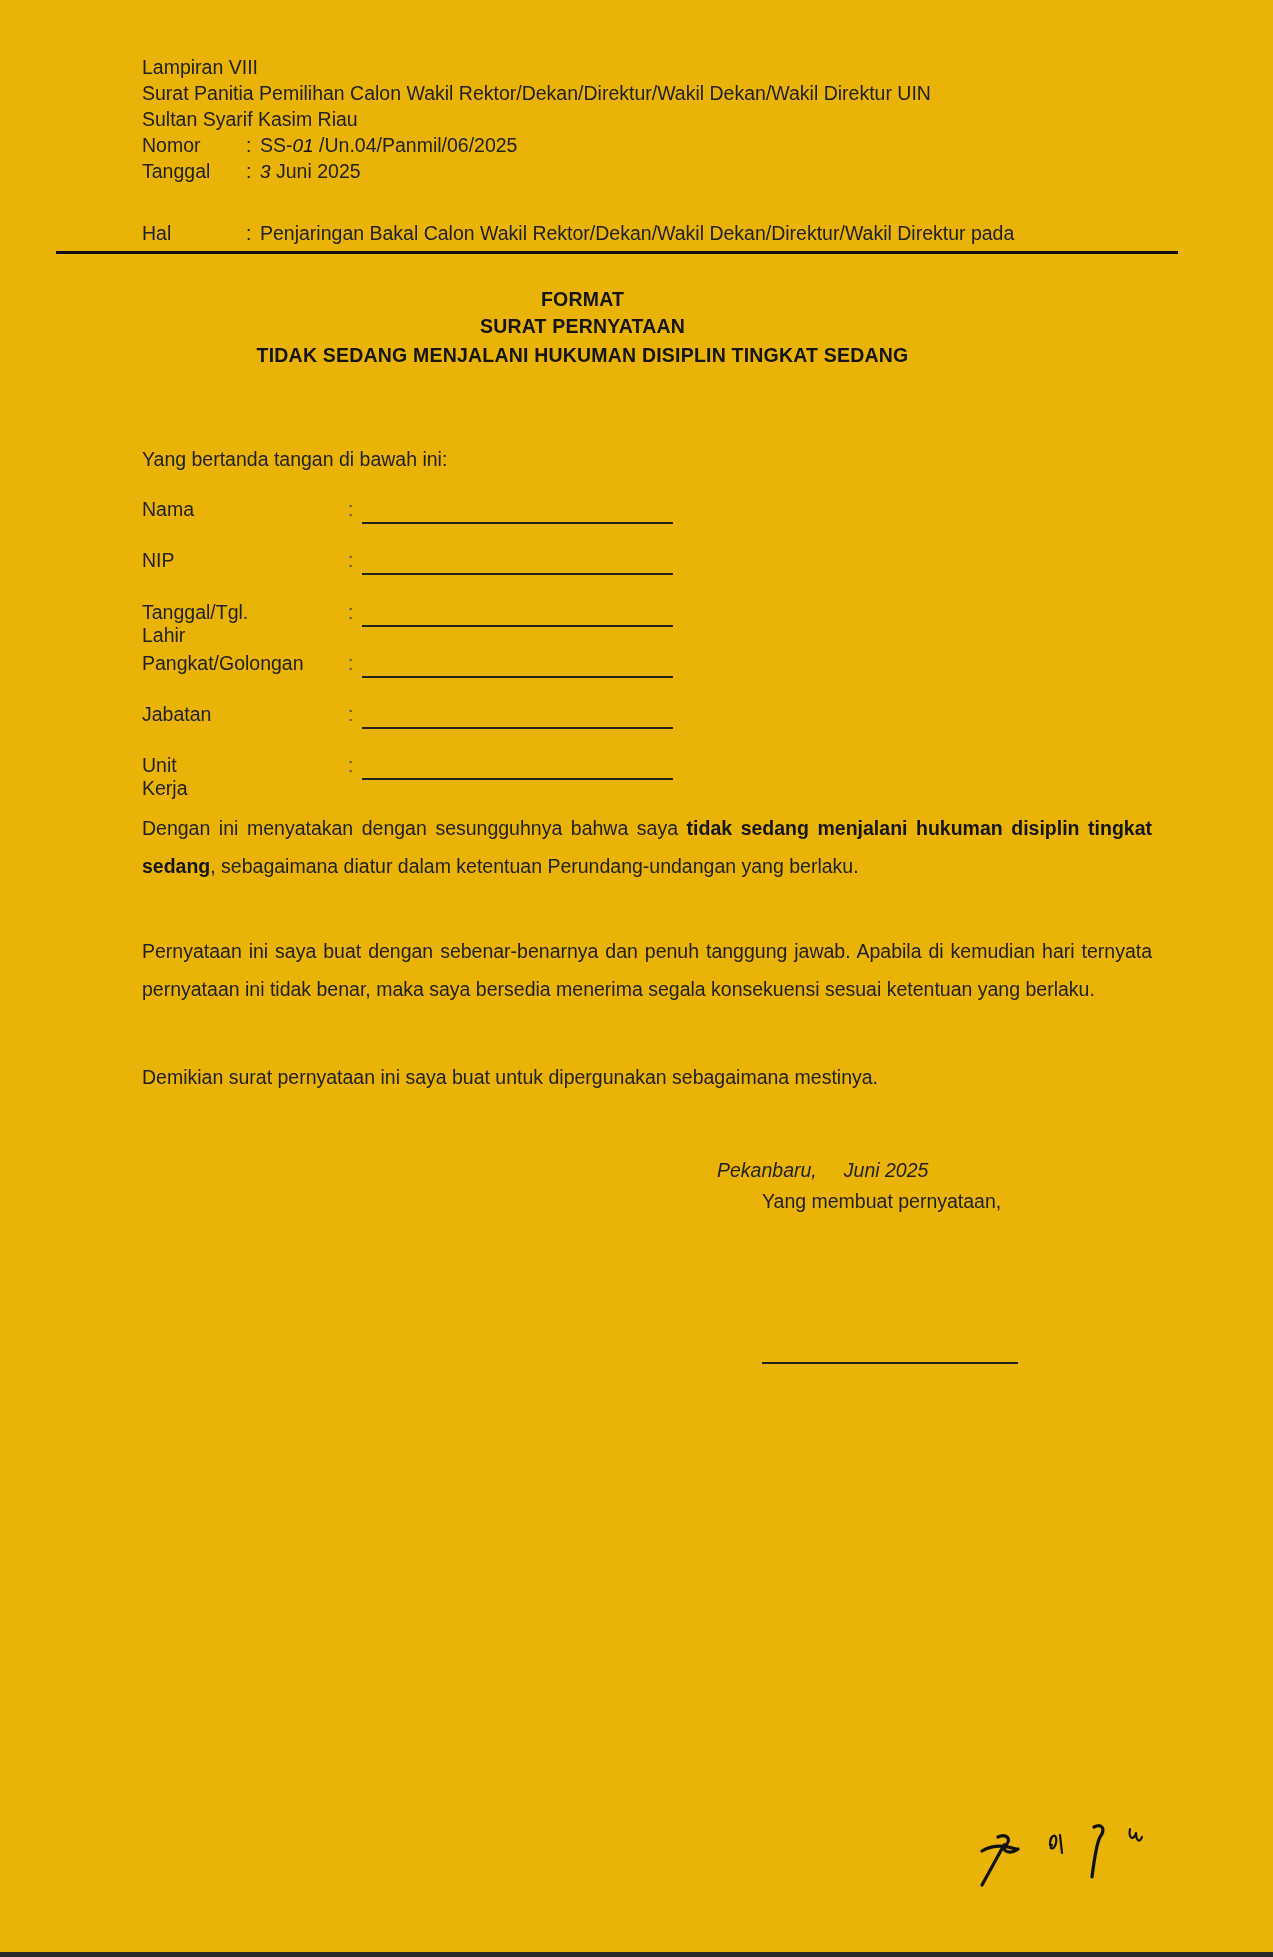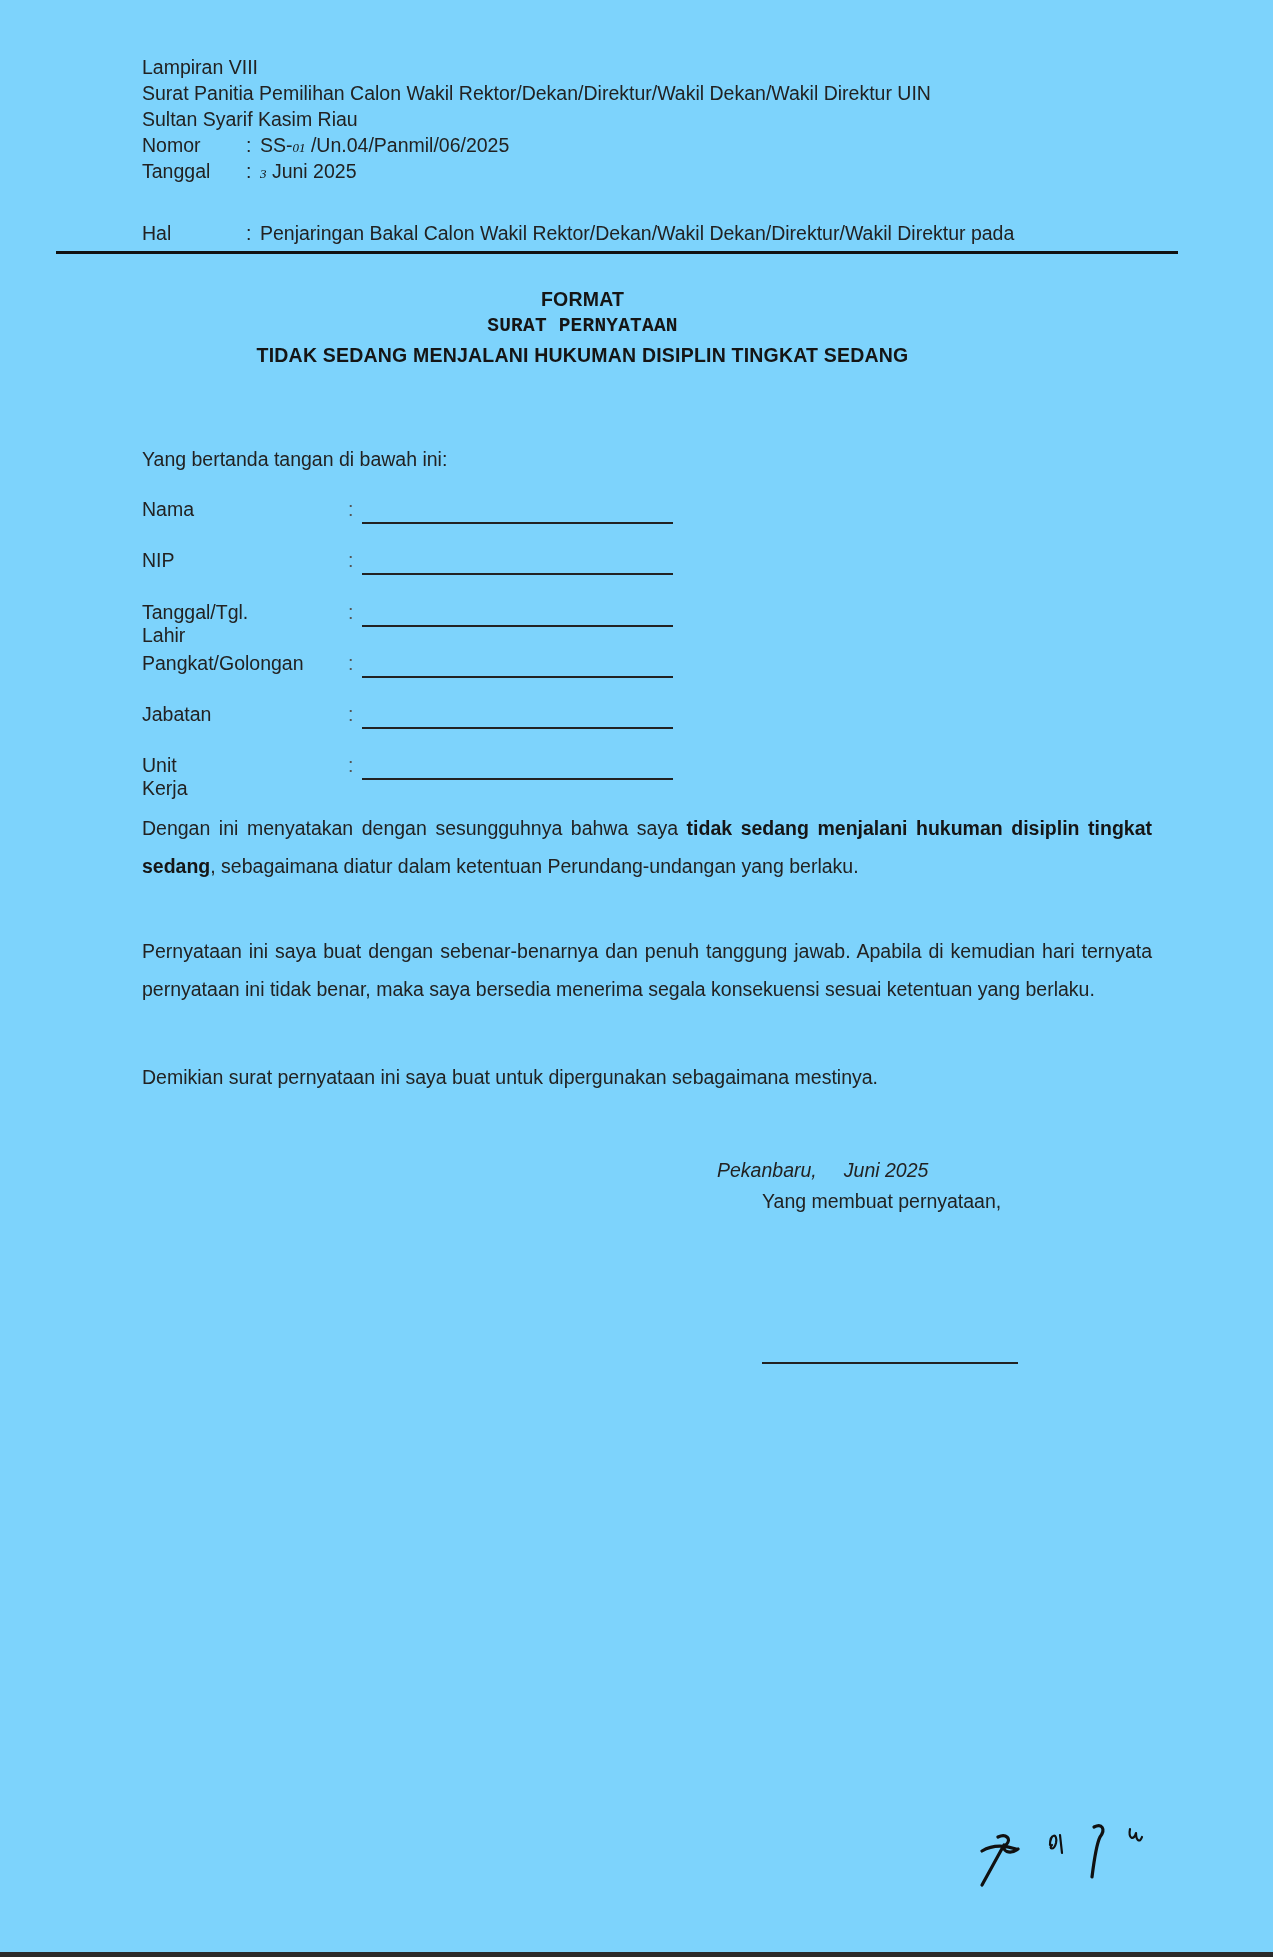--- a/index.html
+++ b/index.html
@@ -12,33 +12,33 @@
       height: 1957px;
       position: relative;
       overflow: hidden;
       font-family: "Liberation Sans", sans-serif;
       color: #1c1c1c;
     }
     .page {
       position: absolute;
       left: 0; top: 0;
       width: 1273px; height: 1957px;
-      background: #7dd3fc;
+      background: #eab308;
     }
     .abs { position: absolute; white-space: nowrap; }
 
     
     .hdr {
       font-size: 19.5px;
       line-height: 26px;
       color: #222;
     }
     .hdr-label { display: inline-block; width: 104px; }
     .hdr-colon { display: inline-block; width: 14px; }
-    .hw { font-family: Liberation Serif, serif; font-style: italic; font-size: 13px; color: #111; }
+    .hw { font-family: Liberation Sans, sans-serif; font-style: italic; font-size: 19px; color: #111; }
 
     .rule {
       position: absolute;
       left: 56px;
       width: 1122px;
       height: 3px;
       background: #111;
       top: 251px;
     }
 
@@ -125,21 +125,21 @@
     <span class="hdr-label">Tanggal</span><span class="hdr-colon">:</span><span class="hw">3</span><span> Juni 2025</span>
   </div>
 
   <div class="abs hdr" style="left:142px; top:184px;margin-top:36px;">
     <span class="hdr-label">Hal</span><span class="hdr-colon">:</span><span>Penjaringan Bakal Calon Wakil Rektor/Dekan/Wakil Dekan/Direktur/Wakil Direktur pada</span>
   </div>
 
   <div class="rule"></div>
 
   <div class="title" style="top:288px;">FORMAT</div>
-  <div class="title" style="top:315px;font-family:Liberation Mono, monospace;">SURAT PERNYATAAN</div>
+  <div class="title" style="top:315px;">SURAT PERNYATAAN</div>
   <div class="title" style="top:344px;">TIDAK SEDANG MENJALANI HUKUMAN DISIPLIN TINGKAT SEDANG</div>
 
   <div class="abs intro" style="left:142px; top:448px;">Yang bertanda tangan di bawah ini:</div>
 
   <div class="field-row" style="top:498px;">
     <span class="field-label">Nama</span>
     <span class="field-colon">:</span>
     <div class="field-line"></div>
   </div>
   <div class="field-row" style="top:549px;">

